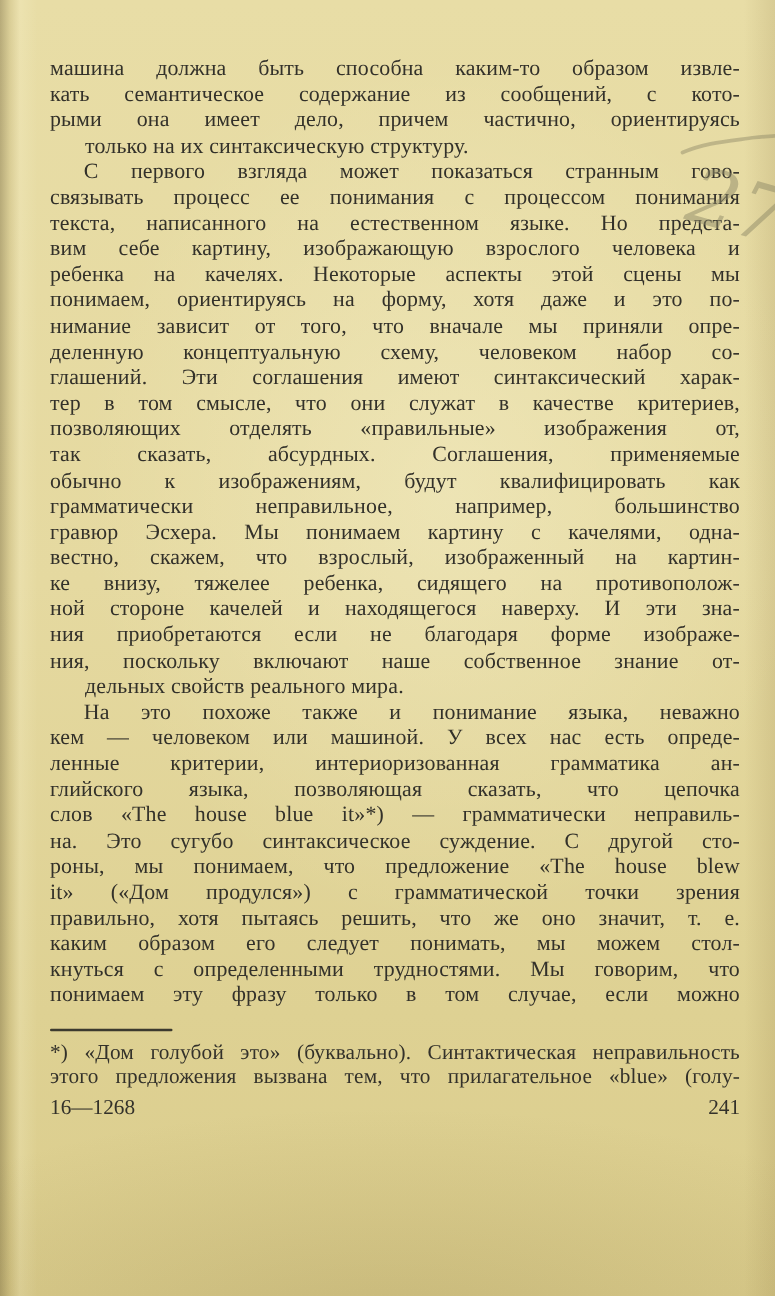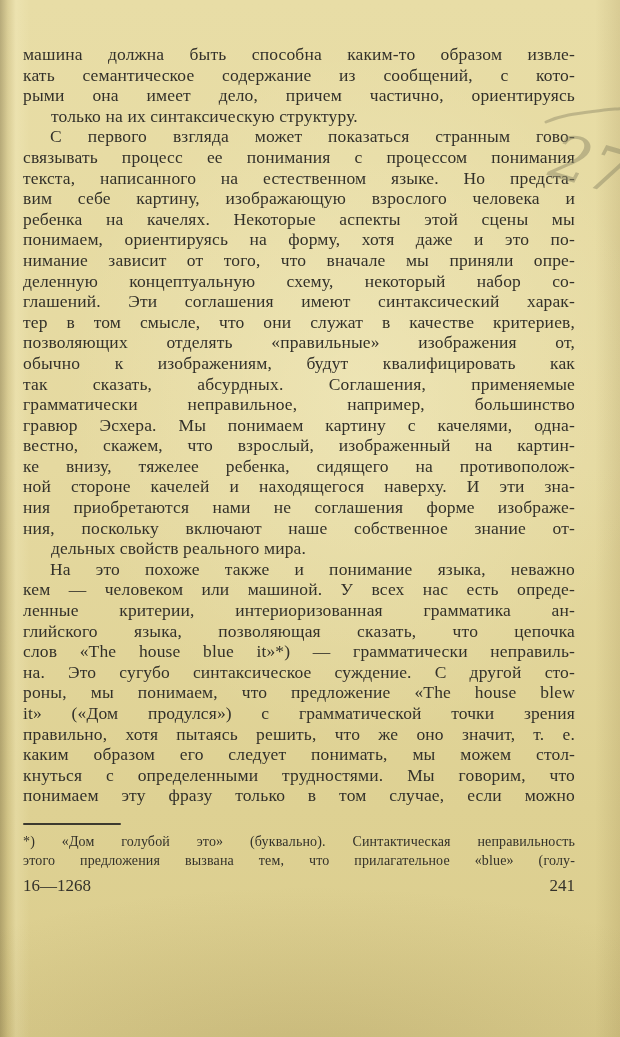--- a/index.html
+++ b/index.html
@@ -7,30 +7,30 @@
     width:620px;height:1037px;overflow:hidden;position:relative;
     font-family:"Liberation Serif","DejaVu Serif",serif;
     color:#33312a;
     background:
       radial-gradient(ellipse 420px 500px at 58% 38%, rgba(255,252,225,0.30), rgba(255,252,225,0) 70%),
       radial-gradient(ellipse 700px 260px at 50% 103%, rgba(120,100,45,0.20), rgba(120,100,45,0) 70%),
       linear-gradient(90deg, rgba(70,55,20,0.30) 0px, rgba(120,100,45,0.12) 8px, rgba(255,250,220,0.18) 16px, rgba(120,100,45,0) 30px),
       linear-gradient(90deg, rgba(0,0,0,0) 96%, rgba(120,95,40,0.14) 100%),
       linear-gradient(180deg,#e8dda6 0%,#e5d9a0 45%,#ded193 78%,#dbcd8d 100%);
   }
-  .page{position:absolute;left:23px;top:44px;width:552px;}
+  .page{position:absolute;left:40px;top:44px;width:552px;}
   .ln{
     font-size:17.5px;line-height:20.6px;letter-spacing:0.15px;
     text-align:justify;text-align-last:justify;white-space:nowrap_off;
   }
   .ln.end{text-align-last:left;margin-left:28px;}
   .ln.ind{text-indent:27px;}
   .fn-rule{width:98px;height:2px;background:#3c3a2f;margin-top:17px;border-radius:1px;}
   .fn{margin-top:7px;}
-  .fn .ln{font-size:14px;line-height:19.4px;}
+  .fn .ln{font-size:17px;line-height:19.4px;}
   .it{font-style:italic;}
   .footer{
     display:flex;justify-content:space-between;align-items:center;
     margin-top:5px;font-size:17px;
   }
   .pencil{position:absolute;right:-8px;top:100px;opacity:0.62;pointer-events:none;}
   .pencil svg text{font-family:"DejaVu Serif",serif;font-style:italic;}
 </style>
 </head>
 <body>
@@ -45,32 +45,32 @@
   </div>
 
   <div>
     <div class="ln ind">С первого взгляда может показаться странным гово-</div>
     <div class="ln">связывать процесс ее понимания с процессом понимания</div>
     <div class="ln">текста, написанного на естественном языке. Но предста-</div>
     <div class="ln">вим себе картину, изображающую взрослого человека и</div>
     <div class="ln">ребенка на качелях. Некоторые аспекты этой сцены мы</div>
     <div class="ln">понимаем, ориентируясь на форму, хотя даже и это по-</div>
     <div class="ln">нимание зависит от того, что вначале мы приняли опре-</div>
-    <div class="ln">деленную концептуальную схему, некоторый набор со-</div>
+    <div class="ln">деленную концептуальную схему, человеком набор со-</div>
     <div class="ln">глашений. Эти соглашения имеют синтаксический харак-</div>
     <div class="ln">тер в том смысле, что они служат в качестве критериев,</div>
     <div class="ln">позволяющих отделять «правильные» изображения от,</div>
+    <div class="ln">так сказать, абсурдных. Соглашения, применяемые</div>
     <div class="ln">обычно к изображениям, будут квалифицировать как</div>
-    <div class="ln">так сказать, абсурдных. Соглашения, применяемые</div>
     <div class="ln">грамматически неправильное, например, большинство</div>
     <div class="ln">гравюр Эсхера. Мы понимаем картину с качелями, одна-</div>
     <div class="ln">вестно, скажем, что взрослый, изображенный на картин-</div>
     <div class="ln">ке внизу, тяжелее ребенка, сидящего на противополож-</div>
     <div class="ln">ной стороне качелей и находящегося наверху. И эти зна-</div>
-    <div class="ln">ния приобретаются нами не соглашения форме изображе-</div>
+    <div class="ln">ния приобретаются если не благодаря форме изображе-</div>
     <div class="ln">ния, поскольку включают наше собственное знание от-</div>
     <div class="ln end">дельных свойств реального мира.</div>
   </div>
 
   <div>
     <div class="ln ind">На это похоже также и понимание языка, неважно</div>
     <div class="ln">кем — человеком или машиной. У всех нас есть опреде-</div>
     <div class="ln">ленные критерии, интериоризованная грамматика ан-</div>
     <div class="ln">глийского языка, позволяющая сказать, что цепочка</div>
     <div class="ln">слов «The house blue it»*) — грамматически неправиль-</div>

